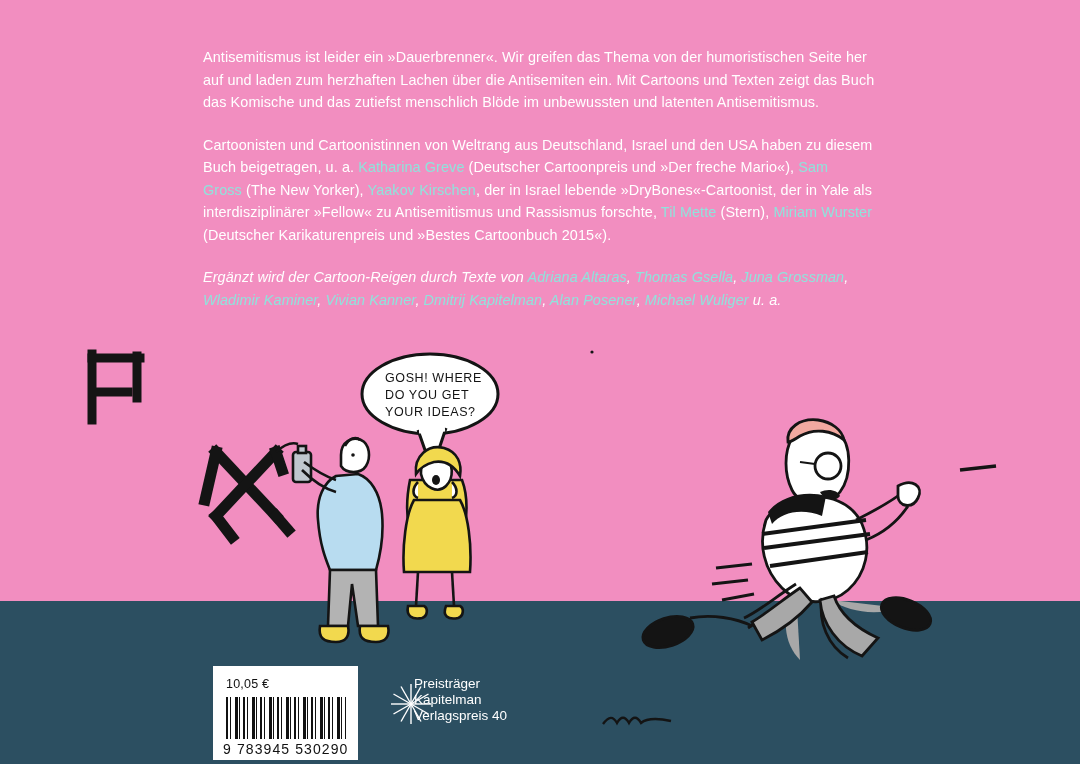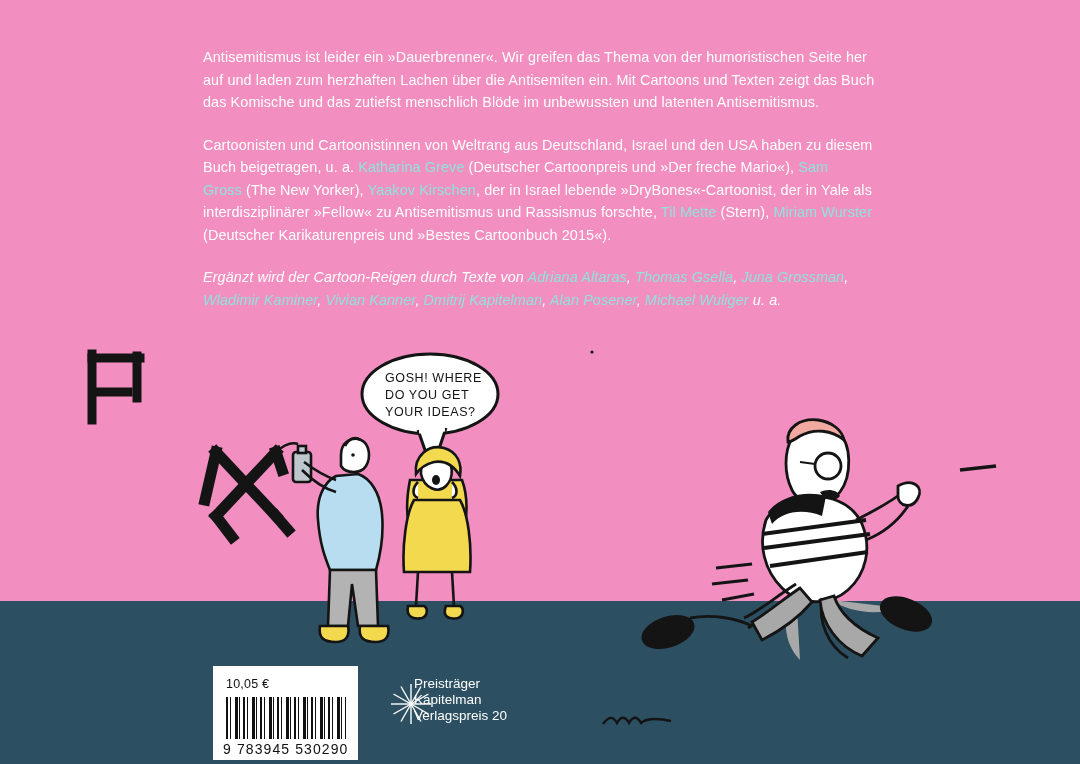--- a/index.html
+++ b/index.html
@@ -282,21 +282,21 @@
           <line x1="22" y1="22" x2="12" y2="39.5"></line>
           <line x1="22" y1="22" x2="4.5" y2="32"></line>
           <line x1="22" y1="22" x2="2" y2="22"></line>
           <line x1="22" y1="22" x2="4.5" y2="12"></line>
           <line x1="22" y1="22" x2="12" y2="4.5"></line>
         </g>
       </svg>
       <div class="ptext">
         <div>Preisträger</div>
         <div>Kapitelman</div>
-        <div>Verlagspreis 20</div>
+        <div>Verlagspreis 40</div>
       </div>
     </div>
 
     <svg class="signature" viewBox="0 0 72 18">
       <path d="M2 12 C8 4, 12 4, 16 11 C20 4, 24 4, 28 11 C32 4, 36 4, 40 11 C46 6, 56 6, 70 9" stroke="#141414" stroke-width="2.4" fill="none"></path>
     </svg>
 
   </div>
 </div>
 

